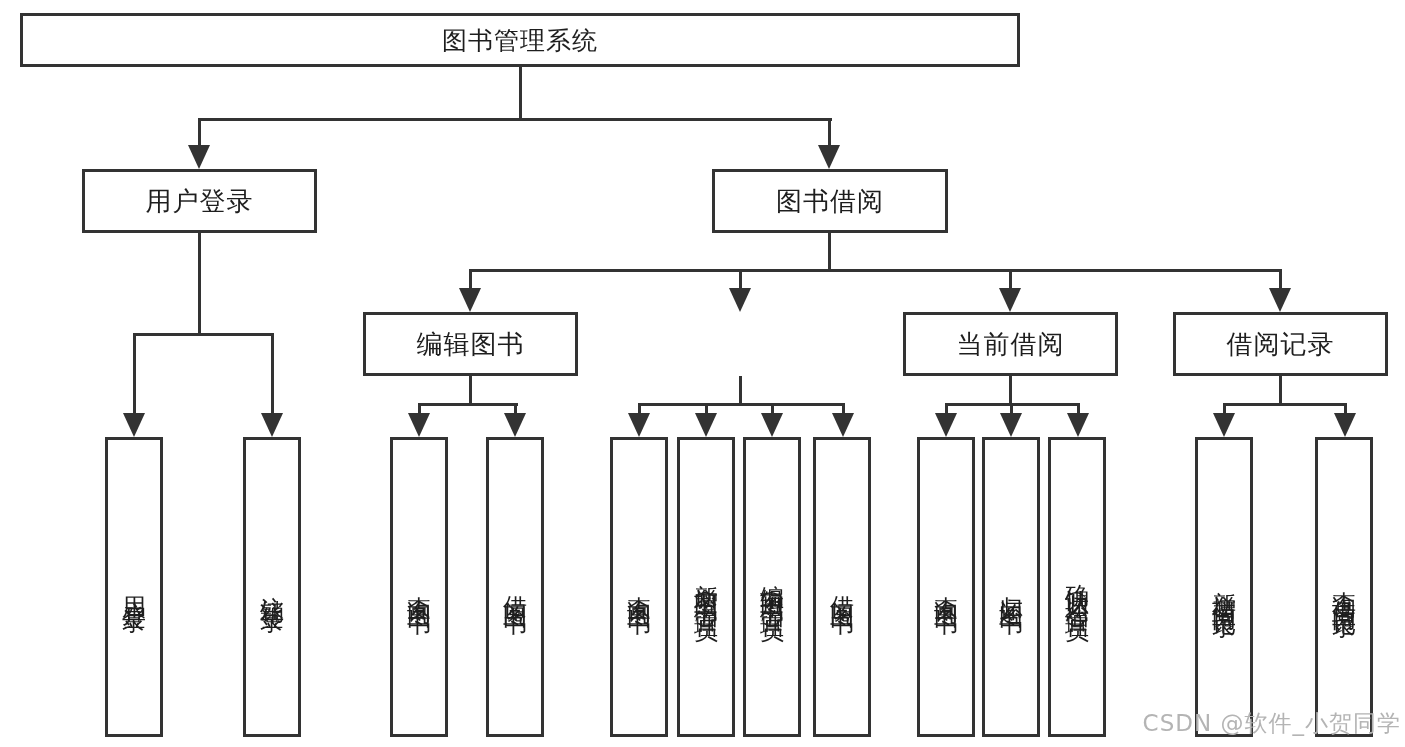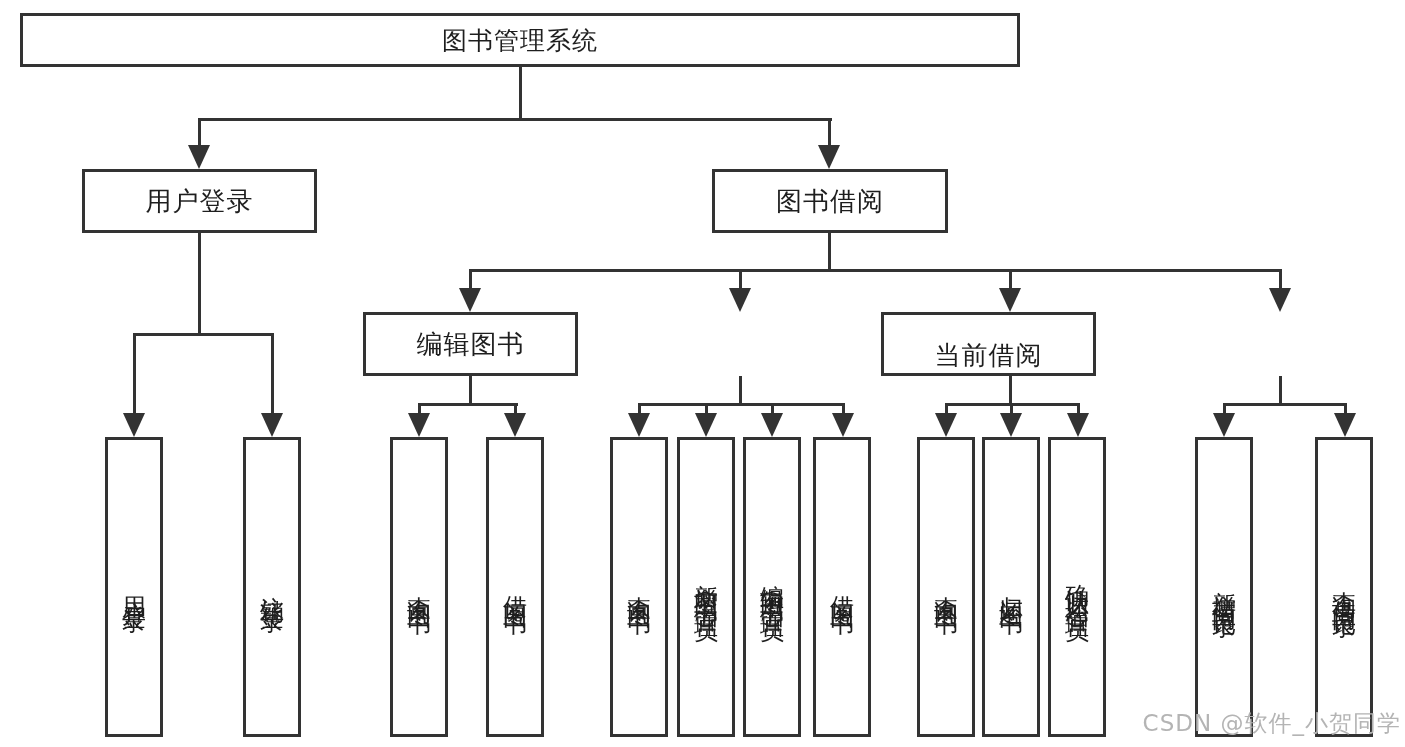--- a/index.html
+++ b/index.html
@@ -100,22 +100,25 @@
   <div class="line v" style="left:739px;top:269px;height:20px;"></div>
   <div class="arrow" style="left:729px;top:288px;"></div>
   <div class="line v" style="left:1009px;top:269px;height:20px;"></div>
   <div class="arrow" style="left:999px;top:288px;"></div>
   <div class="line v" style="left:1279px;top:269px;height:20px;"></div>
   <div class="arrow" style="left:1269px;top:288px;"></div>
 
   <div class="box lvl3" style="left:363px;">
     <span>编辑图书</span>
   </div>
-  <div class="box lvl3" style="left:881px;align-items:flex-end;">
+  <div class="box lvl3" style="left:903px;">
     <span>当前借阅</span>
+  </div>
+  <div class="box lvl3" style="left:1173px;">
+    <span>借阅记录</span>
   </div>
 
   <div class="line v" style="left:469px;top:376px;height:30px;"></div>
   <div class="line h" style="left:418px;top:403px;width:100px;"></div>
   <div class="line v" style="left:418px;top:403px;height:12px;"></div>
   <div class="arrow" style="left:408px;top:413px;"></div>
   <div class="line v" style="left:514px;top:403px;height:12px;"></div>
   <div class="arrow" style="left:504px;top:413px;"></div>
 
   <div class="line v" style="left:739px;top:376px;height:30px;"></div>

